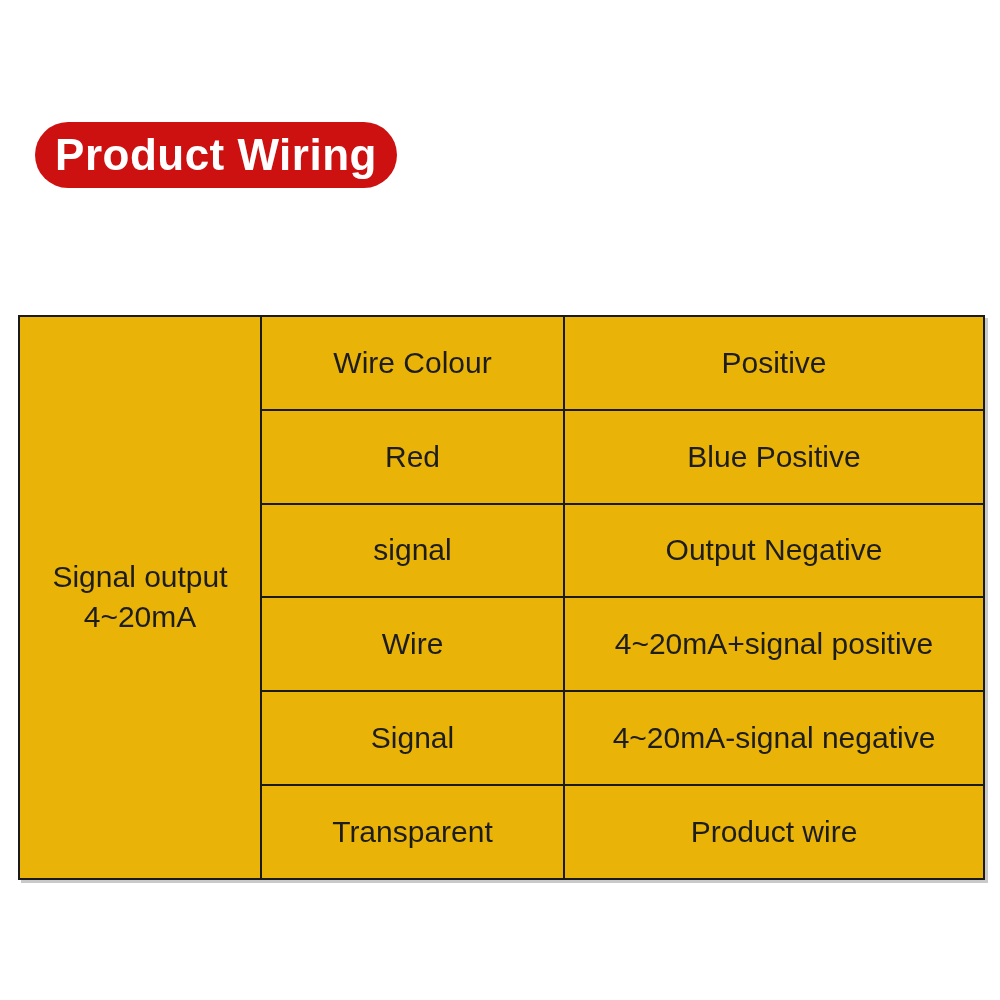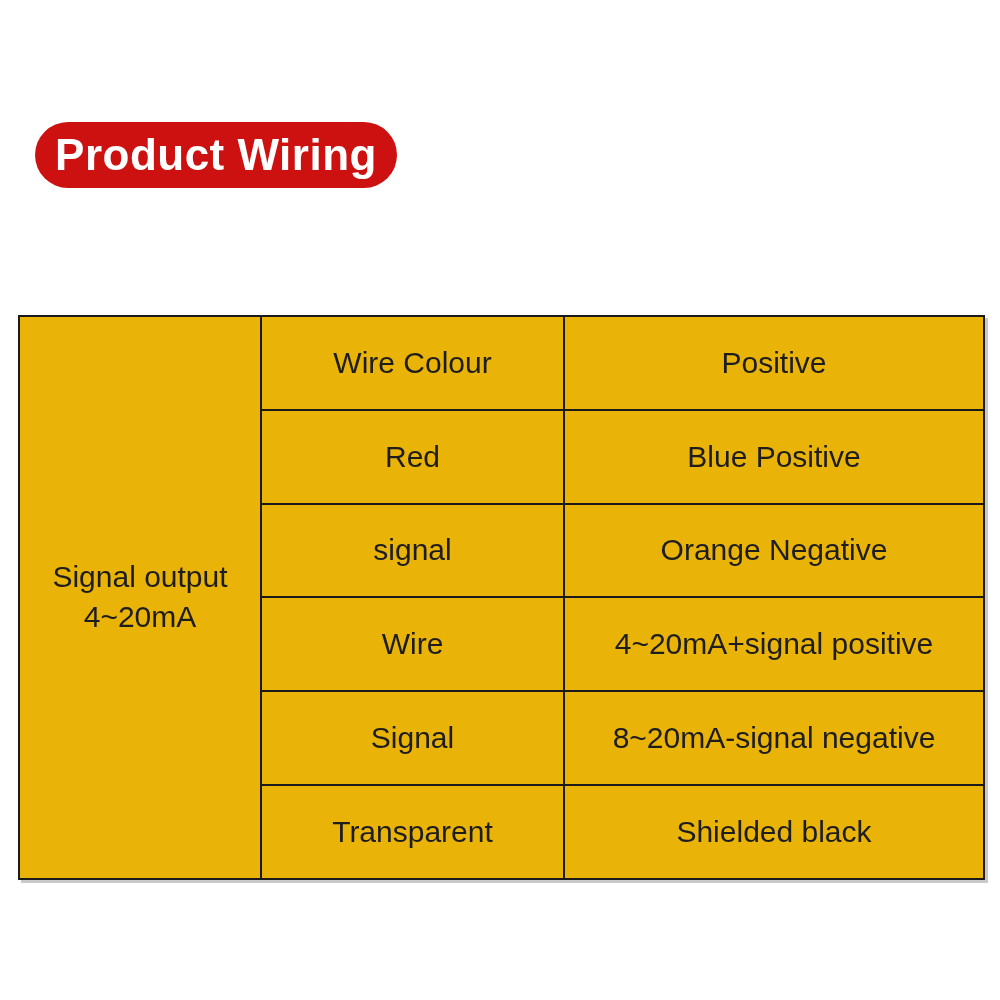--- a/index.html
+++ b/index.html
@@ -74,28 +74,28 @@
       </td>
       <td>Wire Colour</td>
       <td>Positive</td>
     </tr>
     <tr>
       <td>Red</td>
       <td>Blue Positive</td>
     </tr>
     <tr>
       <td>signal</td>
-      <td>Orange Negative</td>
+      <td>Output Negative</td>
     </tr>
     <tr>
       <td>Wire</td>
       <td>4~20mA+signal positive</td>
     </tr>
     <tr>
       <td>Signal</td>
-      <td>8~20mA-signal negative</td>
+      <td>4~20mA-signal negative</td>
     </tr>
     <tr>
       <td>Transparent</td>
-      <td>Shielded black</td>
+      <td>Product wire</td>
     </tr>
   </tbody>
 </table>
 
 </body></html>

